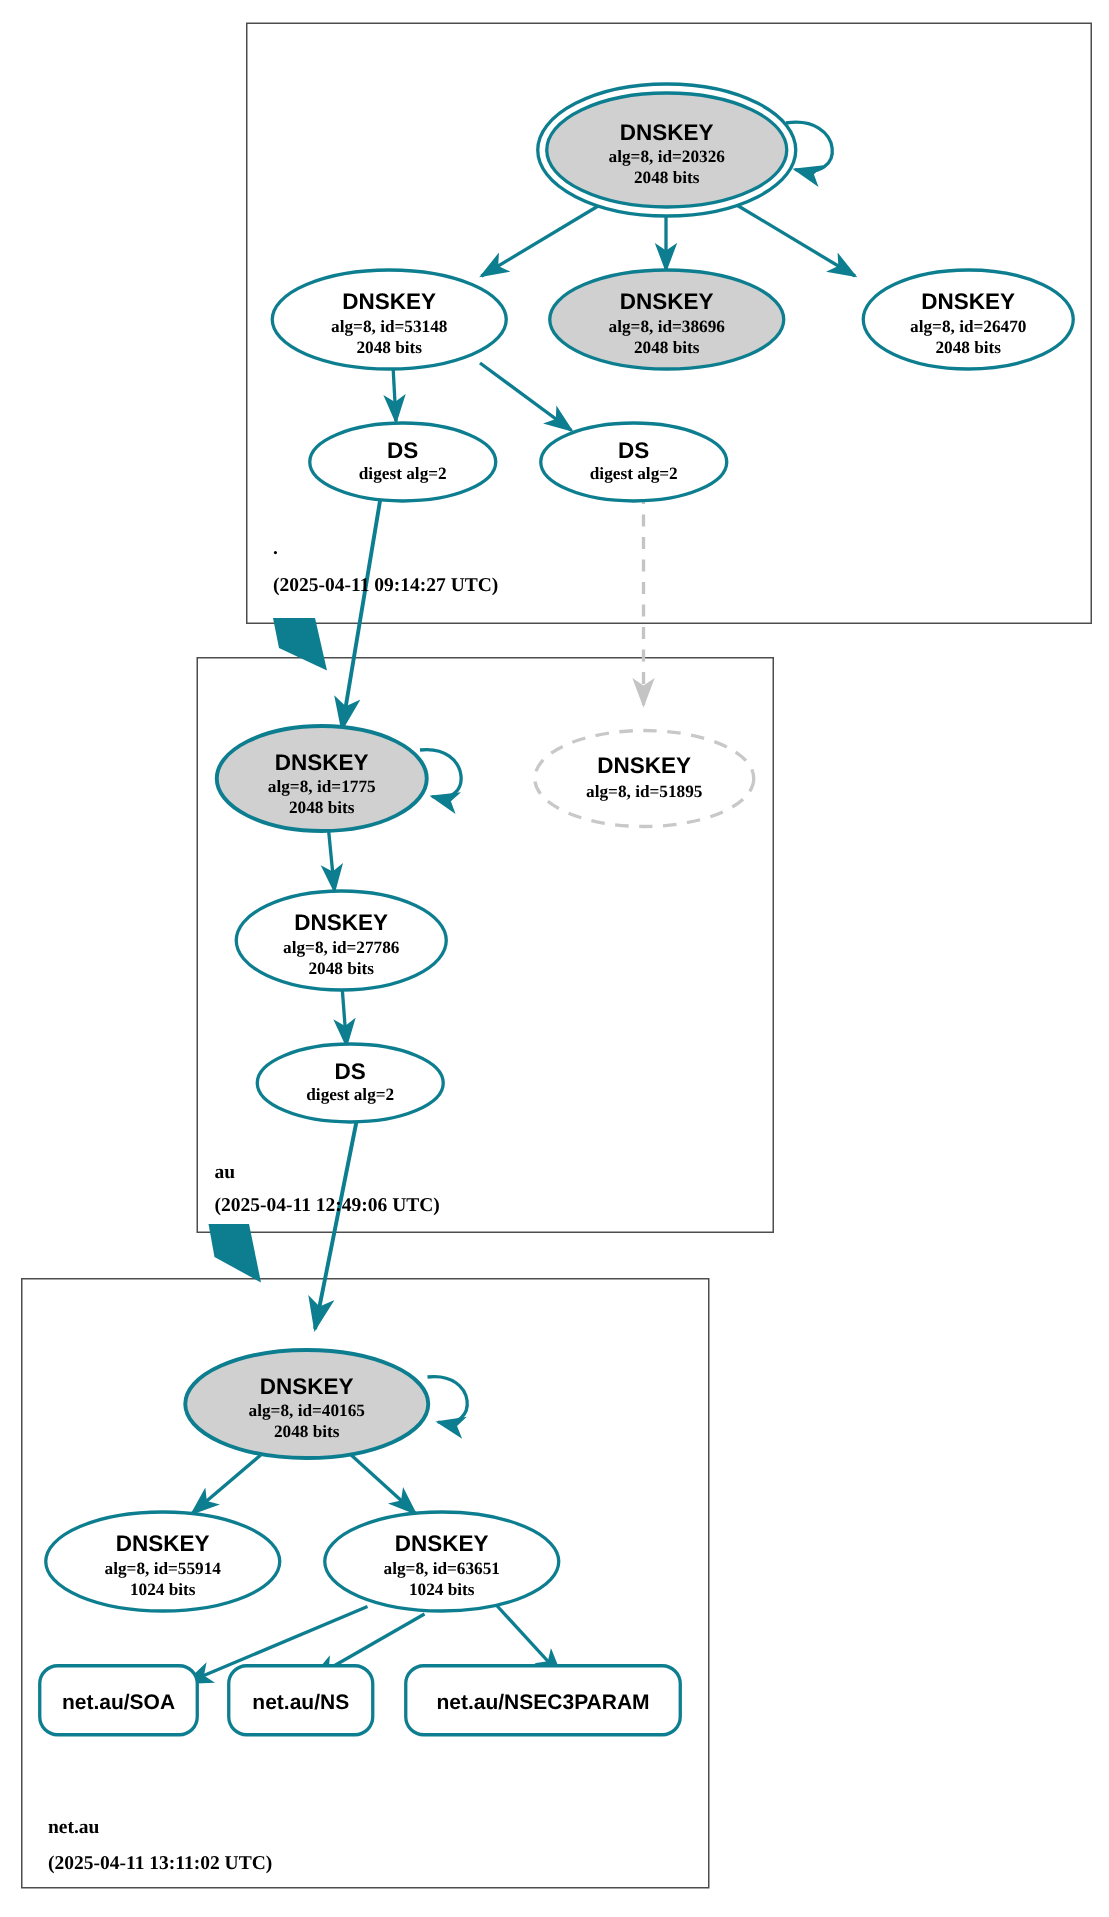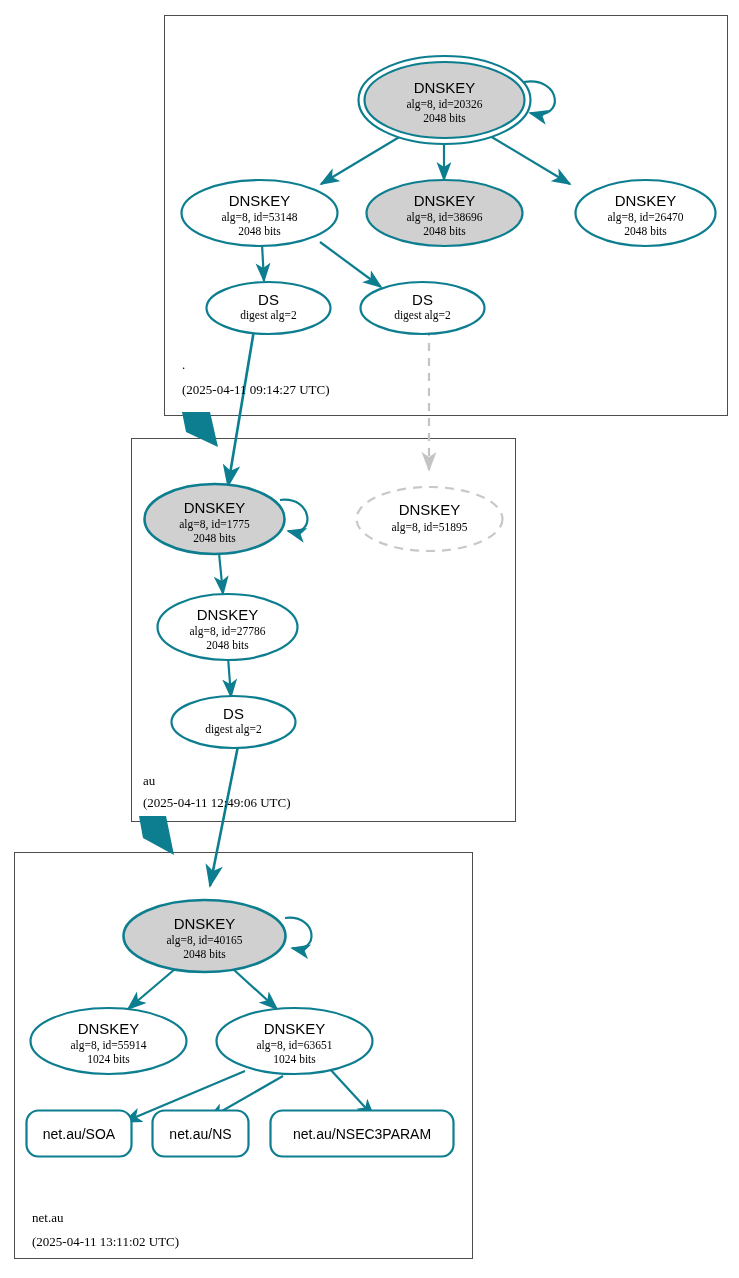--- a/index.html
+++ b/index.html
@@ -13,20 +13,21 @@
     position: relative;
     font-family: "Liberation Sans", sans-serif;
     overflow: hidden;
   }
   #canvas {
     position: absolute;
     left: 0;
     top: 0;
     width: 739px;
     height: 1278px;
+    font-weight: bold;
   }
   svg { display: block; }
   .node-title {
     font-family: "Liberation Sans", sans-serif;
     font-size: 15px;
     fill: #000000;
   }
   .node-sub {
     font-family: "Liberation Serif", serif;
     font-size: 11.5px;

